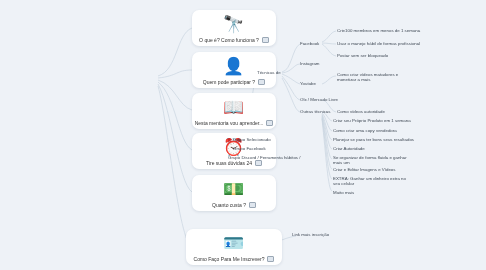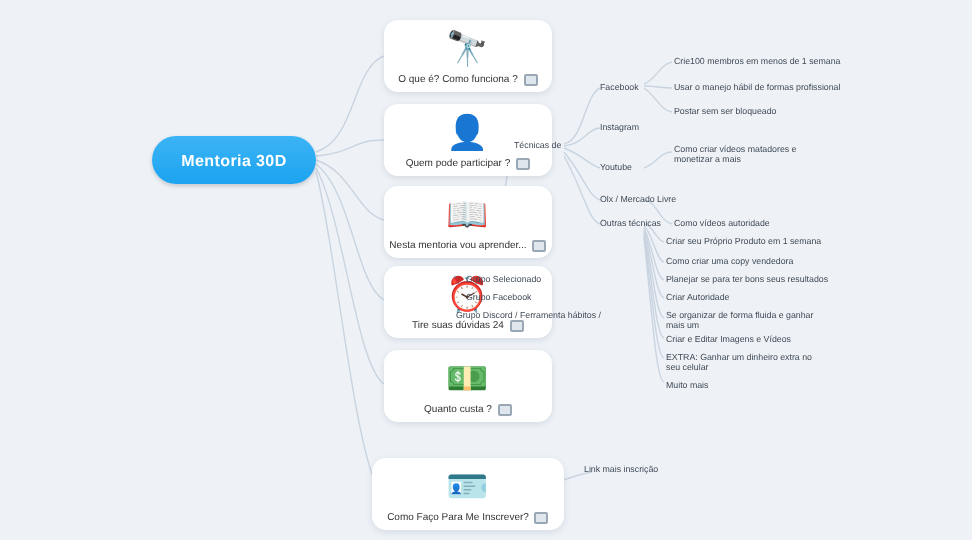--- a/index.html
+++ b/index.html
@@ -103,23 +103,20 @@
       <path d="M322,119 C326,156 328,190 332,191"></path>
 
       <path d="M252,138 C258,138 258,140 266,140"></path>
       <path d="M252,146 C258,146 258,150 266,150"></path>
       <path d="M252,154 C258,154 258,160 266,160"></path>
 
       <path d="M256,248 C272,246 282,238 296,236"></path>
     </g>
   </svg>
 
-  <div class="root-node">
-    <span>Mentoria 30D</span>
-  </div>
 
   <div class="card" style="left:192px;top:10px;width:84px;height:36px;">
     <div class="thumb">🔭</div>
     <div class="caption">
       <span>O que é? Como funciona ?</span>
       <span class="pic-badge"></span>
     </div>
   </div>
 
   <div class="card" style="left:192px;top:52px;width:84px;height:36px;">

